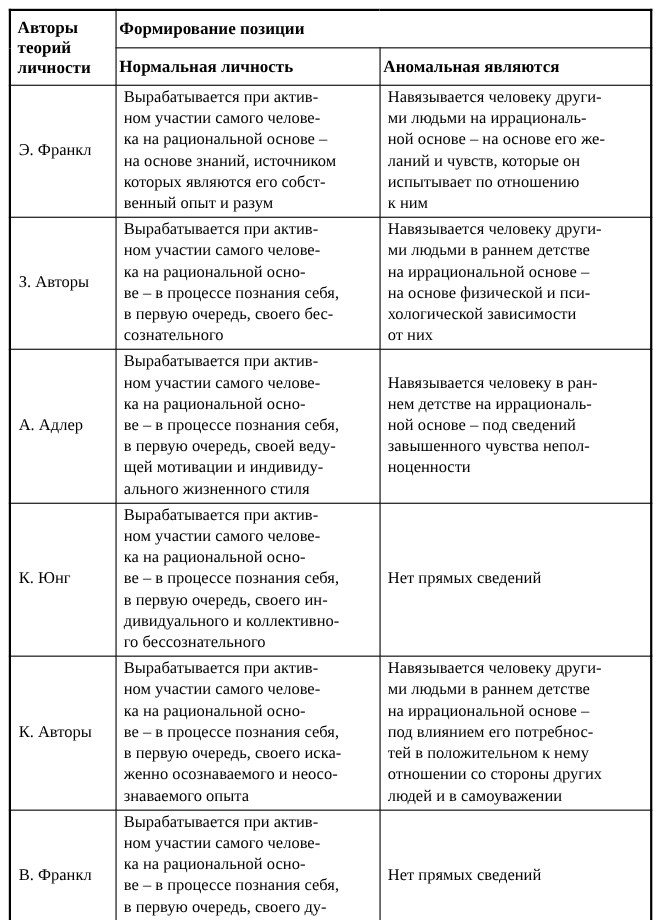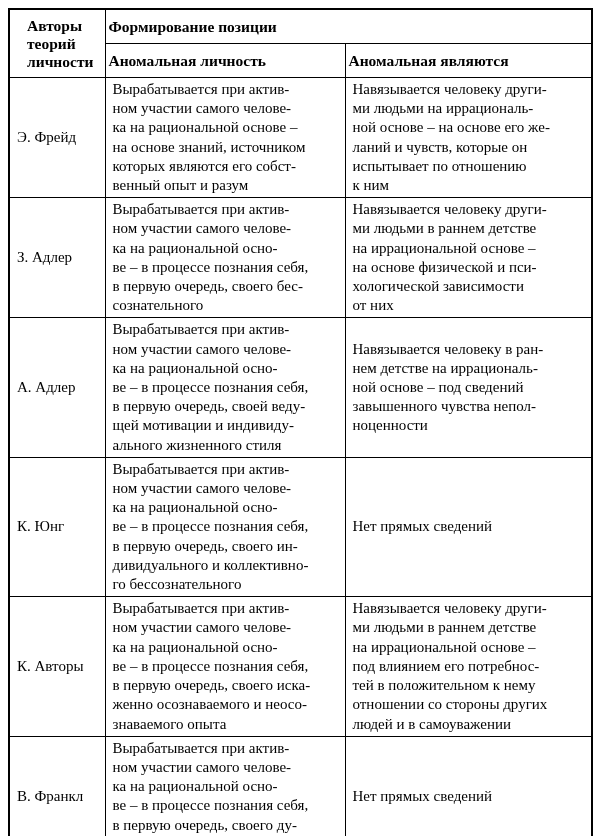--- a/index.html
+++ b/index.html
@@ -34,21 +34,21 @@
   th {
     font-weight: bold;
     text-align: left;
     height: 29px;
     padding: 2px 3px;
     font-size: 15.5px;
     line-height: 18px;
   }
   th.authors-head {
     text-align: left;
-    padding-left: 17px;
+    padding-left: 6px;
     white-space: pre-line;
   }
   td.author-cell {
     white-space: nowrap;
   }
   td.text-cell {
     white-space: pre-line;
   }
 </style>
 </head>
@@ -62,42 +62,42 @@
       <col style="width:247px">
     </colgroup>
     <thead>
       <tr>
         <th rowspan="2" class="authors-head">Авторы
 теорий
 личности</th>
         <th colspan="2">Формирование позиции</th>
       </tr>
       <tr>
-        <th>Аномальная личность</th>
+        <th>Нормальная личность</th>
         <th>Аномальная являются</th>
       </tr>
     </thead>
     <tbody>
       <tr>
-        <td class="author-cell">Э. Фрейд</td>
+        <td class="author-cell">Э. Франкл</td>
         <td class="text-cell">Вырабатывается при актив-
 ном участии самого челове-
 ка на рациональной основе –
 на основе знаний, источником
 которых являются его собст-
 венный опыт и разум</td>
         <td class="text-cell">Навязывается человеку други-
 ми людьми на иррациональ-
 ной основе – на основе его же-
 ланий и чувств, которые он
 испытывает по отношению
 к ним</td>
       </tr>
       <tr>
-        <td class="author-cell">З. Адлер</td>
+        <td class="author-cell">З. Авторы</td>
         <td class="text-cell">Вырабатывается при актив-
 ном участии самого челове-
 ка на рациональной осно-
 ве – в процессе познания себя,
 в первую очередь, своего бес-
 сознательного</td>
         <td class="text-cell">Навязывается человеку други-
 ми людьми в раннем детстве
 на иррациональной основе –
 на основе физической и пси-

